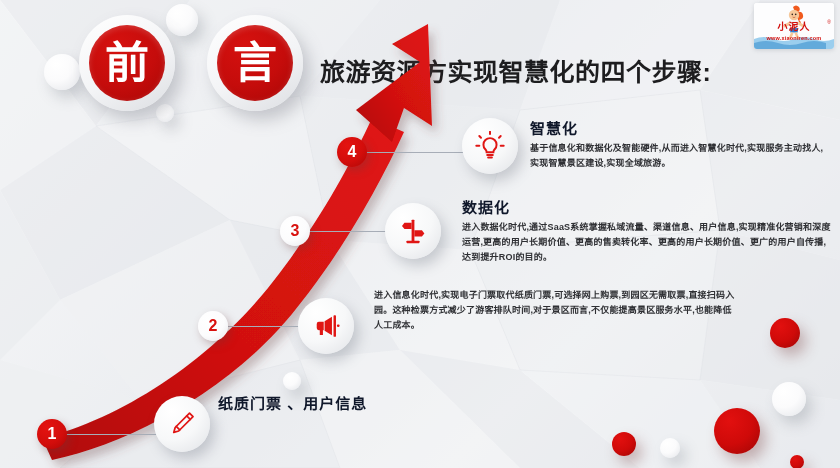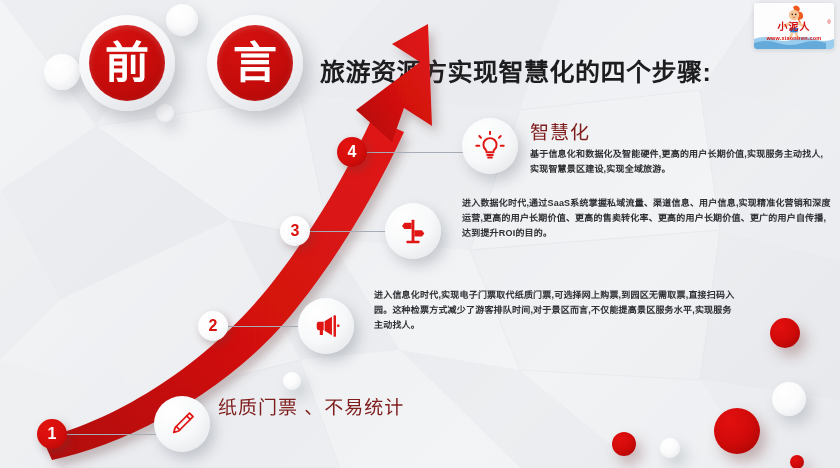--- a/index.html
+++ b/index.html
@@ -136,23 +136,23 @@
     background: radial-gradient(circle at 32% 26%, #ffffff 0%, #f7f8f9 52%, #e0e2e6 100%);
     box-shadow: 5px 7px 13px rgba(110,115,126,0.32);
     display: flex;
     align-items: center;
     justify-content: center;
   }
   .icon-circle svg { display: block; }
 
   .step-text { position: absolute; }
   .step-head {
-    font-size: 19px;
-    font-weight: normal;
-    color: #7f1d1d;
+    font-size: 15px;
+    font-weight: bold;
+    color: #0f172a;
     letter-spacing: 1px;
     white-space: nowrap;
     margin-bottom: 3px;
   }
   .step-body {
     font-size: 9px;
     line-height: 15px;
     color: #2f3034;
     font-weight: bold;
     letter-spacing: 0.2px;
@@ -292,68 +292,69 @@
         <path d="M14 28.2h4"></path>
         <path d="M16 3.2V0.8"></path>
         <path d="M6.4 7.2 4.6 5.4"></path>
         <path d="M25.6 7.2 27.4 5.4"></path>
         <path d="M4.6 15.8H1.4"></path>
         <path d="M27.4 15.8h3.2"></path>
       </svg>
     </div>
     <div class="step-text" style="left:530px;top:117px;width:300px;">
       <div class="step-head">智慧化</div>
-      <div class="step-body">基于信息化和数据化及智能硬件,更高的用户长期价值,实现服务主动找人,实现智慧景区建设,实现全域旅游。</div>
+      <div class="step-body">基于信息化和数据化及智能硬件,从而进入智慧化时代,实现服务主动找人,实现智慧景区建设,实现全域旅游。</div>
     </div>
   </div>
 
   <div class="step">
     <div class="connector" style="left:305px;top:231px;width:82px;"></div>
     <div class="marker hollow" style="left:280px;top:216px;">3</div>
     <div class="icon-circle" style="left:385px;top:203px;">
       <svg width="28" height="28" viewBox="0 0 32 32" fill="#e01614">
         <rect x="14.4" y="3" width="3.2" height="26" rx="0.6"></rect>
         <path d="M14.4 6.6H6.2L3.4 10.2l2.8 3.6h8.2z"></path>
         <path d="M17.6 15.2h8.6l2.8 3.6-2.8 3.6h-8.6z"></path>
         <rect x="8.6" y="27" width="14.8" height="3" rx="0.8"></rect>
       </svg>
     </div>
     <div class="step-text" style="left:462px;top:196px;width:372px;">
+      <div class="step-head">数据化</div>
       <div class="step-body">进入数据化时代,通过SaaS系统掌握私域流量、渠道信息、用户信息,实现精准化营销和深度运营,更高的用户长期价值、更高的售卖转化率、更高的用户长期价值、更广的用户自传播,达到提升ROI的目的。</div>
     </div>
   </div>
 
   <div class="step">
     <div class="connector" style="left:228px;top:326px;width:72px;"></div>
     <div class="marker hollow" style="left:198px;top:311px;">2</div>
     <div class="icon-circle" style="left:298px;top:298px;">
       <svg width="28" height="28" viewBox="0 0 32 32" fill="#e01614">
         <path d="M22.8 5.4v21.2l-8.4-5.3V10.7z"></path>
         <path d="M13.4 11.2H7.8a2.4 2.4 0 0 0-2.4 2.4v4.8a2.4 2.4 0 0 0 2.4 2.4h1.1v5.4h3.6v-5.4h.9z"></path>
         <rect x="24.6" y="3.6" width="2.8" height="24.8" rx="1"></rect>
         <rect x="28.4" y="14.4" width="3.2" height="2.6" rx="1.2"></rect>
       </svg>
     </div>
     <div class="step-text" style="left:374px;top:288px;width:366px;">
-      <div class="step-body">进入信息化时代,实现电子门票取代纸质门票,可选择网上购票,到园区无需取票,直接扫码入园。这种检票方式减少了游客排队时间,对于景区而言,不仅能提高景区服务水平,实现服务主动找人。</div>
+      <div class="step-body">进入信息化时代,实现电子门票取代纸质门票,可选择网上购票,到园区无需取票,直接扫码入园。这种检票方式减少了游客排队时间,对于景区而言,不仅能提高景区服务水平,也能降低人工成本。</div>
     </div>
   </div>
 
   <div class="step">
     <div class="connector" style="left:62px;top:434px;width:96px;"></div>
     <div class="marker filled" style="left:37px;top:419px;">1</div>
     <div class="icon-circle" style="left:154px;top:396px;">
       <svg width="28" height="28" viewBox="0 0 32 32" fill="none" stroke="#e01614" stroke-width="2" stroke-linejoin="round" stroke-linecap="round">
         <path d="M24.6 3.6l4 4-16.4 16.4-5.6 1.6 1.6-5.6z"></path>
         <path d="M21.4 6.8l4 4"></path>
         <path d="M9.4 18.8l4 4"></path>
       </svg>
     </div>
     <div class="step-text" style="left:218px;top:392px;width:340px;">
-      <div class="step-head">纸质门票 、不易统计</div>
+      <div class="step-head">纸质门票 、用户信息</div>
     </div>
   </div>
 
   <div class="logo">
     <svg width="80" height="46" viewBox="0 0 80 46" style="position:absolute;left:0;top:0;">
       <rect x="0" y="0" width="80" height="46" fill="#fdfdfe"></rect>
       <path d="M0 36 q10 -4 20 0 q10 4 20 0 q10 -4 20 0 q10 4 20 0 v10 H0z" fill="#4aa8e0" opacity="0.55"></path>
       <path d="M0 40 q12 -4 24 0 q12 4 24 0 q12 -4 24 0 v6 H0z" fill="#1f7fc4" opacity="0.45"></path>
       <g transform="translate(30,2)">
         <path d="M9 2 q3 -3 6 0 q2 3 -1 5 q4 -1 5 3 q1 4 -4 5 q3 2 1 5" fill="#f05a1e"></path>

